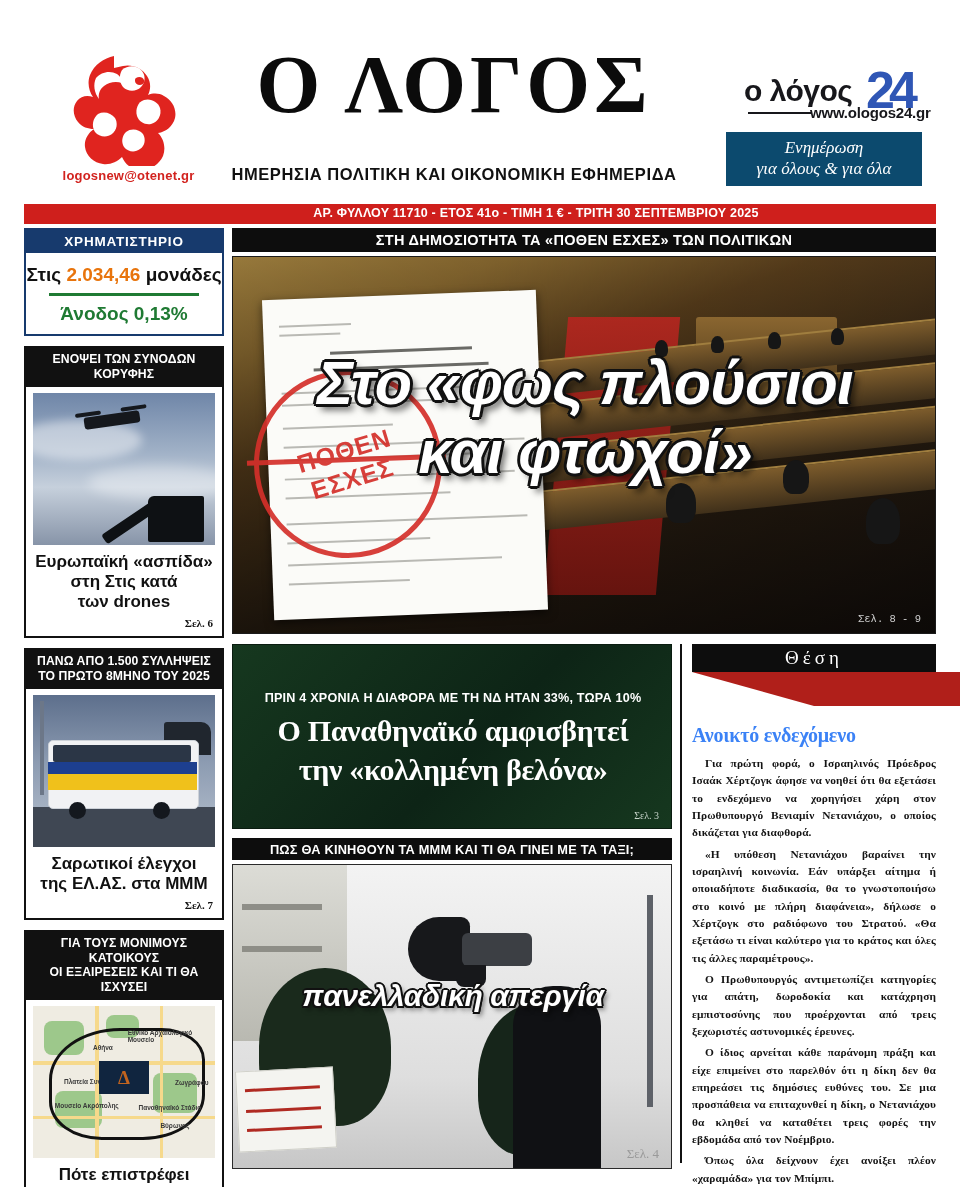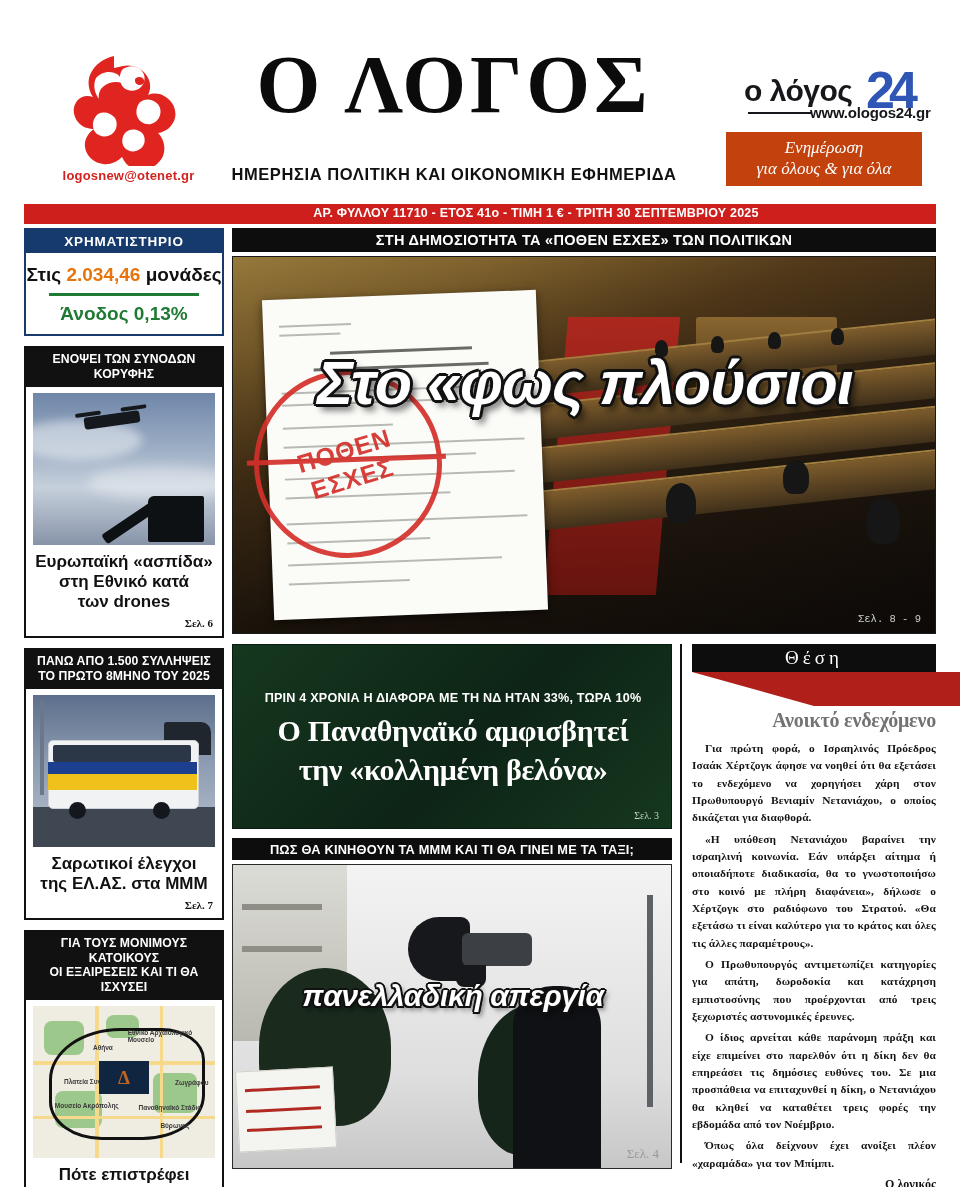--- a/index.html
+++ b/index.html
@@ -22,21 +22,21 @@
     font-size:16.5px;font-weight:bold;letter-spacing:.6px;color:#111;}
 
   .web-logo{position:absolute;left:744px;top:70px;width:190px;height:56px;}
   .web-logo .wl-text{position:absolute;left:0;top:4px;font-size:30px;font-weight:bold;
     color:#17171b;letter-spacing:-.5px;font-family:"Liberation Sans",sans-serif;}
   .web-logo .wl-24{position:absolute;left:122px;top:-10px;font-size:52px;font-weight:bold;
     color:#2f56b5;letter-spacing:-6px;font-family:"Liberation Sans",sans-serif;}
   .web-logo .wl-rule{position:absolute;left:4px;top:42px;width:64px;height:2px;background:#17171b;}
   .web-logo .wl-url{position:absolute;left:66px;top:34px;font-size:15px;font-weight:bold;
     color:#17171b;letter-spacing:-.2px;}
-  .web-tag{position:absolute;left:726px;top:132px;width:196px;height:54px;background:#c2410c;
+  .web-tag{position:absolute;left:726px;top:132px;width:196px;height:54px;background:#0c4a6e;
     color:#fff;display:flex;flex-direction:column;align-items:center;justify-content:center;
     font-family:"Liberation Serif",serif;font-style:italic;font-size:17px;line-height:1.22;}
 
   
   .issue-bar{position:absolute;left:24px;top:204px;width:912px;height:20px;
     background:#cf1f1c;}
   .issue-bar .txt{position:absolute;left:232px;top:2px;width:560px;text-align:center;
     color:#fff;font-size:12.5px;font-weight:bold;letter-spacing:.2px;}
 
   
@@ -208,22 +208,22 @@
     font-family:"Liberation Serif",serif;}
 
   
   .opinion{position:absolute;left:680px;top:644px;width:256px;height:519px;
     border-left:2px solid #111;padding-left:10px;box-sizing:border-box;}
   .op-head{position:relative;width:244px;height:28px;background:#0d0d0d;
     display:flex;align-items:center;justify-content:center;}
   .op-head span{color:#fff;font-family:"Liberation Serif",serif;font-size:19px;letter-spacing:4px;}
   .op-tri{position:relative;width:244px;height:0;border-left:122px solid transparent;
     border-right:122px solid transparent;border-top:34px solid #b01f1a;}
-  .op-title{margin-top:3px;width:244px;text-align:right;font-family:"Liberation Serif",serif;
-    font-weight:bold;font-size:20px;color:#737373;letter-spacing:-.2px;}
+  .op-title{margin-top:18px;width:244px;text-align:left;font-family:"Liberation Serif",serif;
+    font-weight:bold;font-size:20px;color:#3b82f6;letter-spacing:-.2px;}
   .op-body{margin-top:8px;width:244px;}
   .op-body p{margin:0 0 4px;font-family:"Liberation Serif",serif;font-weight:bold;
     font-size:11.4px;line-height:1.52;text-align:justify;text-indent:13px;color:#141414;
     letter-spacing:.1px;}
   .op-sign{margin-top:5px;width:244px;text-align:right;font-family:"Liberation Serif",serif;
     font-size:12px;font-weight:bold;color:#111;}
 </style>
 </head>
 <body>
 
@@ -290,21 +290,21 @@
       <div class="side-head">ΕΝΟΨΕΙ ΤΩΝ ΣΥΝΟΔΩΝ ΚΟΡΥΦΗΣ</div>
       <div class="side-photo ph-drone">
         <span class="cloudA"></span>
         <span class="cloudB"></span>
         <span class="drone"></span>
         <span class="barrel"></span>
         <span class="gun"></span>
       </div>
       <div class="side-cap">
         <div>Ευρωπαϊκή «ασπίδα»</div>
-        <div>στη Εθνικό κατά</div>
+        <div>στη Στις κατά</div>
         <div>των drones</div>
       </div>
       <div class="side-page">Σελ. 6</div>
     </div>
 
     <div class="side-item">
       <div class="side-head">
         <div>ΠΑΝΩ ΑΠΟ 1.500 ΣΥΛΛΗΨΕΙΣ</div>
         <div>ΤΟ ΠΡΩΤΟ 8ΜΗΝΟ ΤΟΥ 2025</div>
       </div>
@@ -393,20 +393,21 @@
       <span class="dl" style="top:76%;width:52%;"></span>
       <span class="dl" style="top:83%;width:78%;"></span>
       <span class="dl" style="top:89%;width:44%;"></span>
     </div>
     <div class="stamp">
       <span class="sbar"></span>
       <span class="stxt">ΠΟΘΕΝ ΕΣΧΕΣ</span>
     </div>
     <div class="lead-head">
       <div>Στο «φως πλούσιοι</div>
+      <div>και φτωχοί»</div>
     </div>
     <div class="lead-page">Σελ. 8 - 9</div>
   </div>
 
   <div class="midcol">
 
     <div class="green-box">
       <div class="green-kicker">ΠΡΙΝ 4 ΧΡΟΝΙΑ Η ΔΙΑΦΟΡΑ ΜΕ ΤΗ ΝΔ ΗΤΑΝ 33%, ΤΩΡΑ 10%</div>
       <div class="green-head">
         <div>Ο Παναθηναϊκό αμφισβητεί</div>

